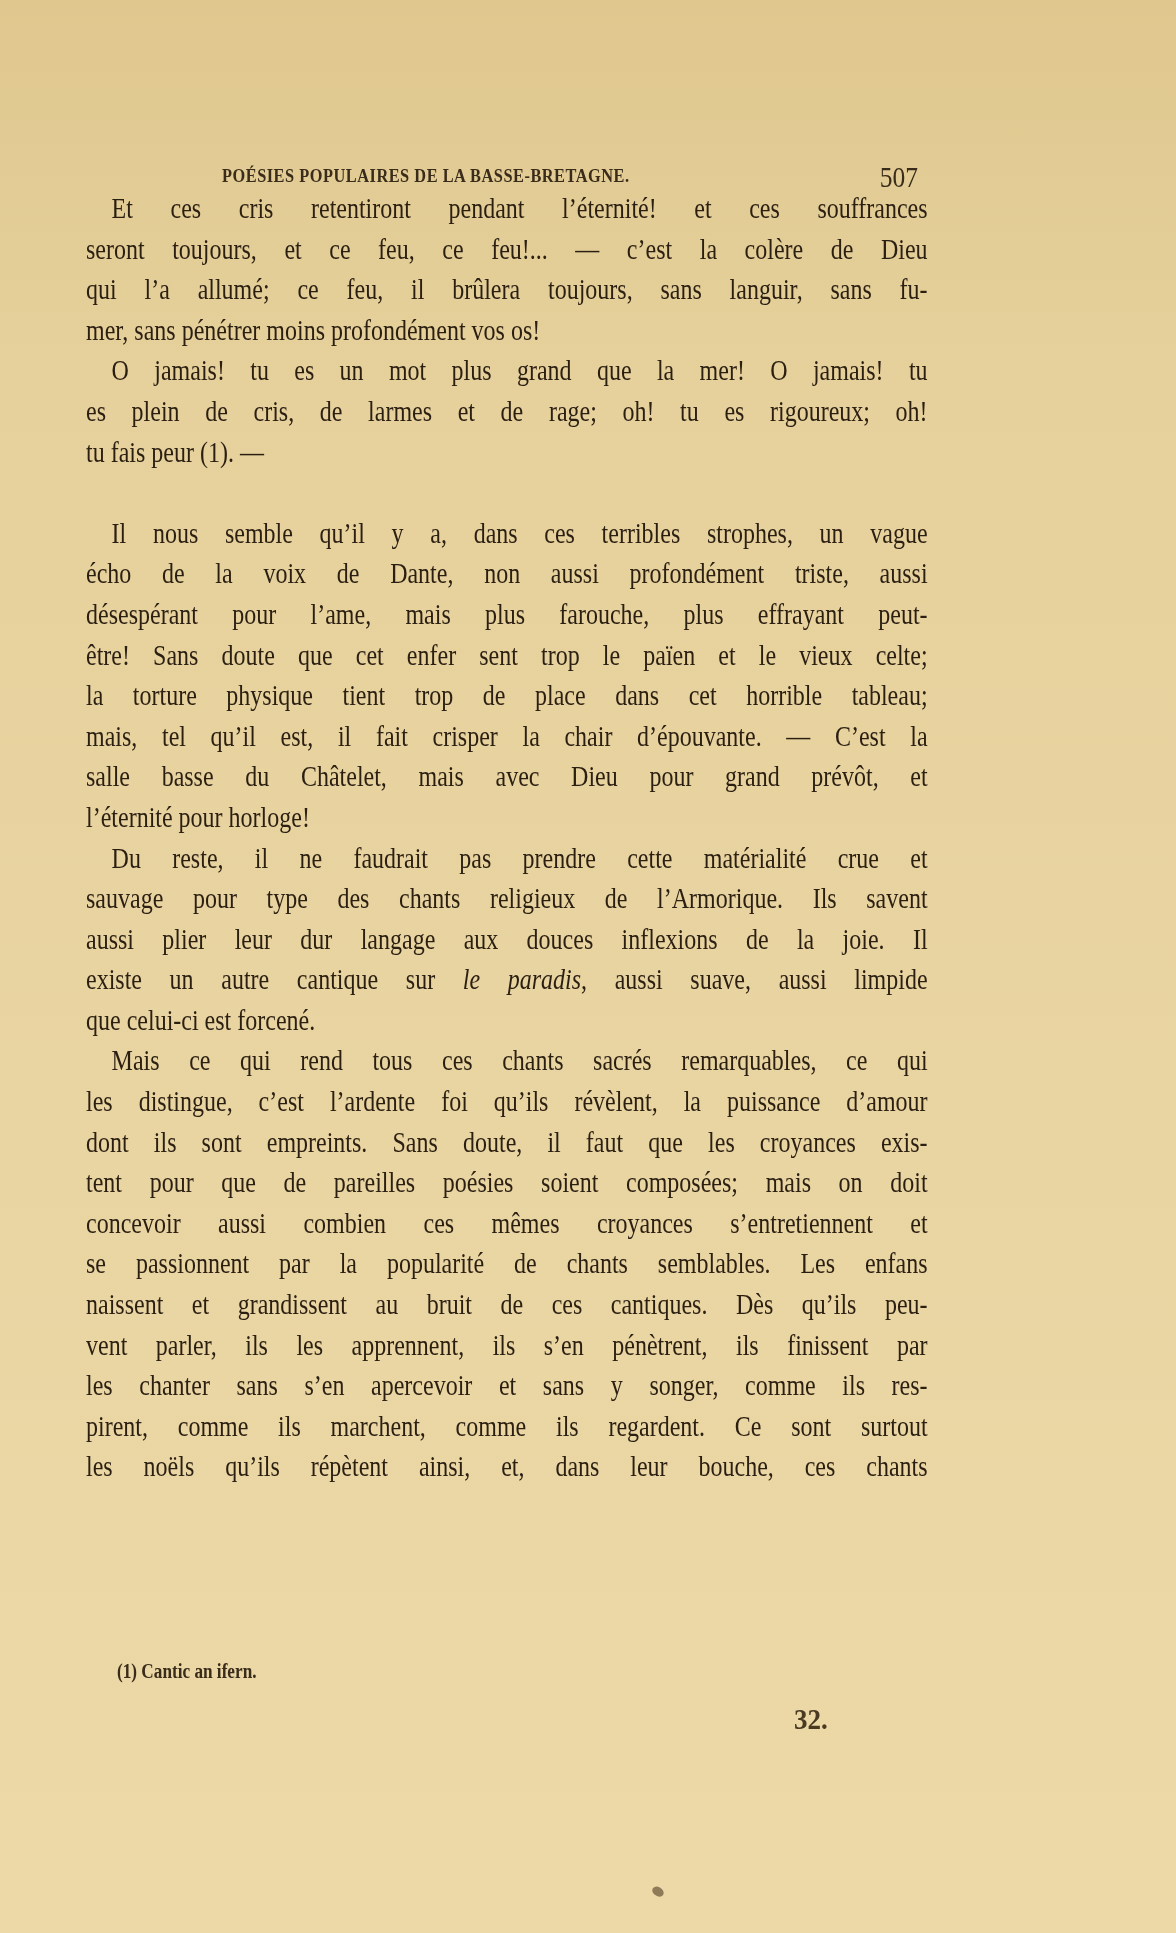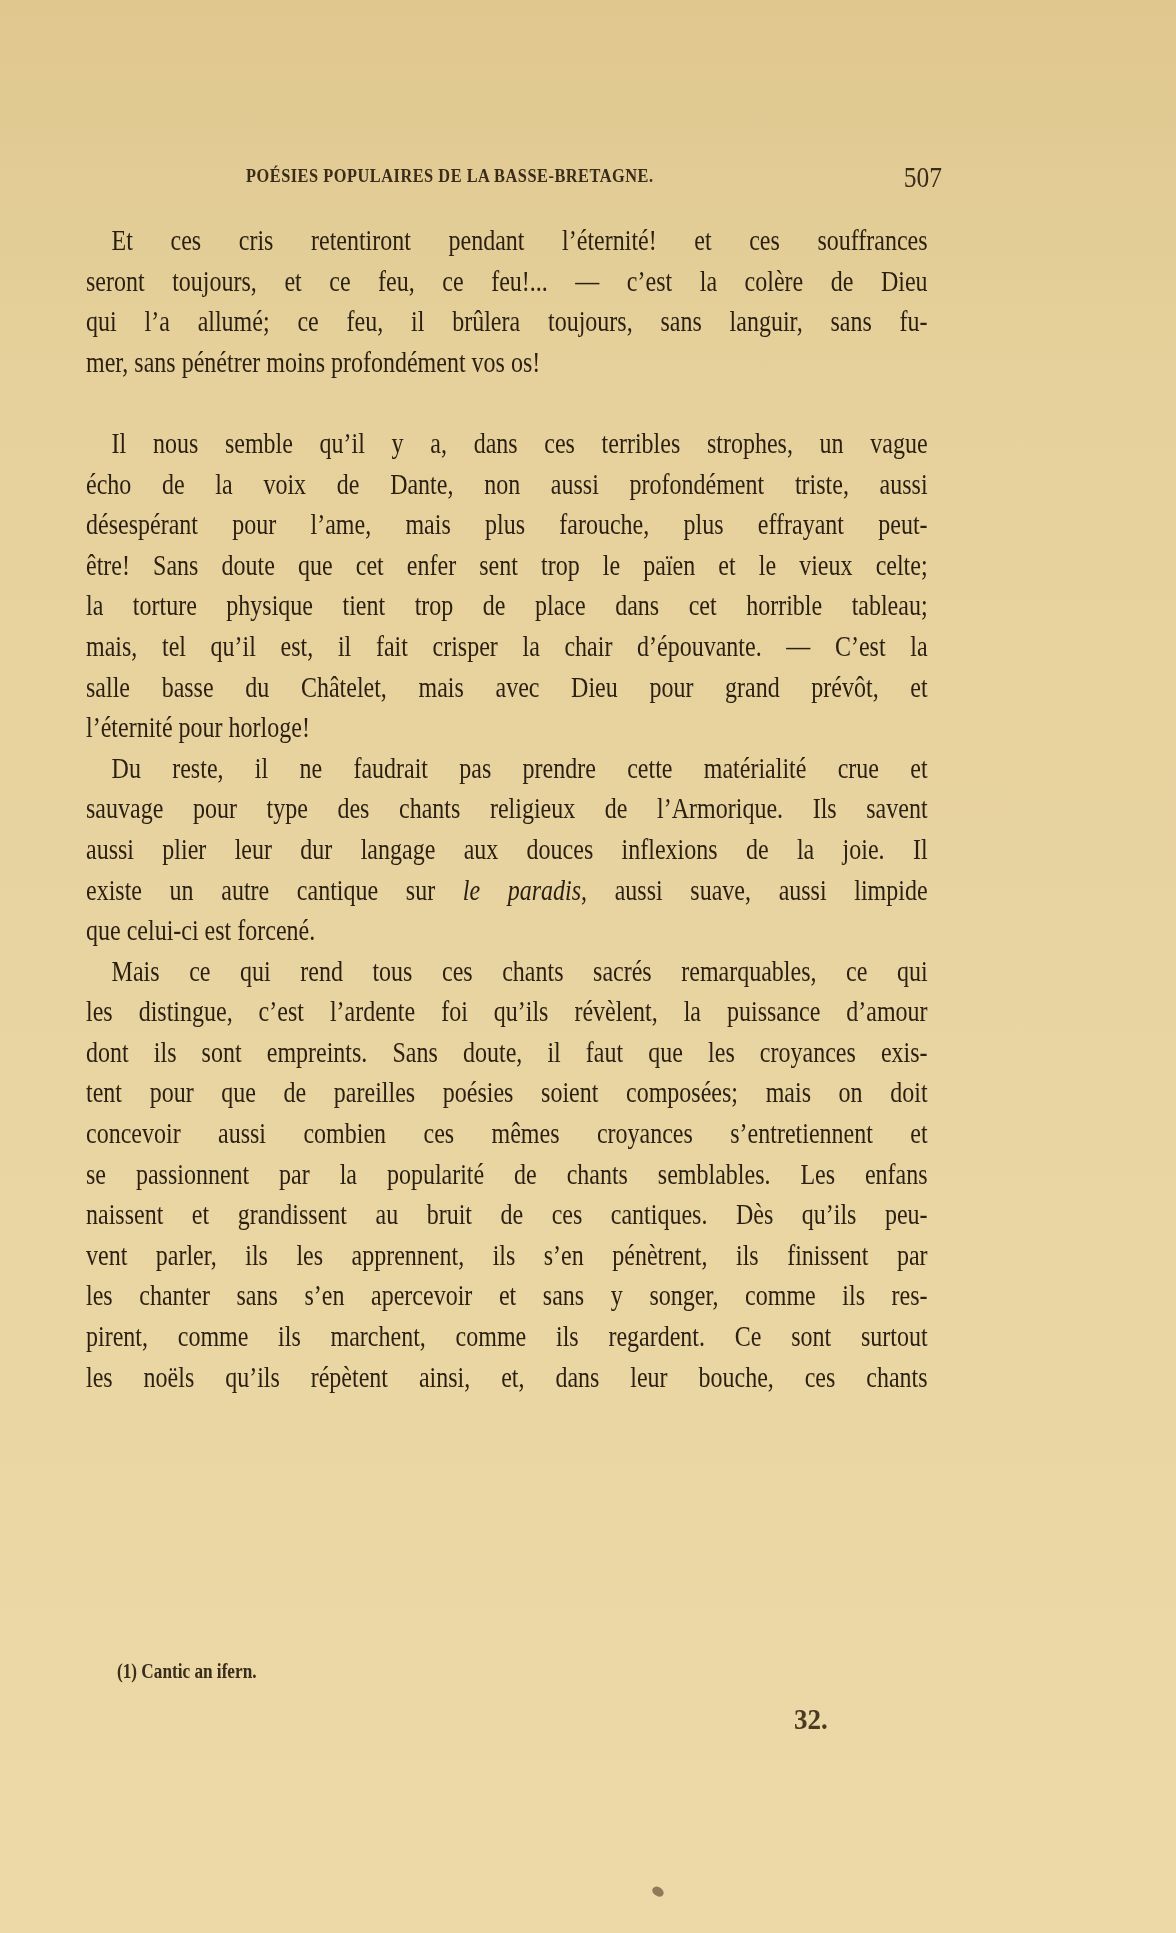--- a/index.html
+++ b/index.html
@@ -19,21 +19,20 @@
       position: absolute;
       left: 0; top: 0;
       width: 1176px; height: 1933px;
     }
     .running-head {
       position: absolute;
       left: 222px;
       top: 160px;
       width: 700px;
       height: 30px;
-      margin-left: 24px;
     }
     .running-title {
       position: absolute;
       left: 0;
       top: 5px;
       font-size: 19px;
       letter-spacing: 0.6px;
       font-variant: small-caps;
       text-transform: uppercase;
       transform: scaleX(0.86);
@@ -47,21 +46,21 @@
       right: 4px;
       top: 0;
       font-size: 30px;
       transform: scaleX(0.85);
       transform-origin: right center;
       color: #3a2c1a;
     }
     .body-text {
       position: absolute;
       left: 86px;
-      top: 220px;
+      top: 188px;
       width: 842px;
     }
     .line {
       height: 40.6px;
       line-height: 40.6px;
       font-size: 30px;
       white-space: nowrap;
       text-align: justify;
       text-align-last: justify;
       transform: scaleX(0.80);
@@ -122,20 +121,25 @@
     <span class="page-number">507</span>
   </div>
 
   <div class="body-text" id="body-text">
       <div>
         <div class="line indent">Et ces cris retentiront pendant l’éternité! et ces souffrances</div>
         <div class="line">seront toujours, et ce feu, ce feu!... — c’est la colère de Dieu</div>
         <div class="line">qui l’a allumé; ce feu, il brûlera toujours, sans languir, sans fu-</div>
         <div class="line last">mer, sans pénétrer moins profondément vos os!</div>
       </div>
+      <div>
+        <div class="line indent">O jamais! tu es un mot plus grand que la mer! O jamais! tu</div>
+        <div class="line">es plein de cris, de larmes et de rage; oh! tu es rigoureux; oh!</div>
+        <div class="line last">tu fais peur (1). —</div>
+      </div>
       <div class="gap"></div>
       <div>
         <div class="line indent">Il nous semble qu’il y a, dans ces terribles strophes, un vague</div>
         <div class="line">écho de la voix de Dante, non aussi profondément triste, aussi</div>
         <div class="line">désespérant pour l’ame, mais plus farouche, plus effrayant peut-</div>
         <div class="line">être! Sans doute que cet enfer sent trop le païen et le vieux celte;</div>
         <div class="line">la torture physique tient trop de place dans cet horrible tableau;</div>
         <div class="line">mais, tel qu’il est, il fait crisper la chair d’épouvante. — C’est la</div>
         <div class="line">salle basse du Châtelet, mais avec Dieu pour grand prévôt, et</div>
         <div class="line last">l’éternité pour horloge!</div>

